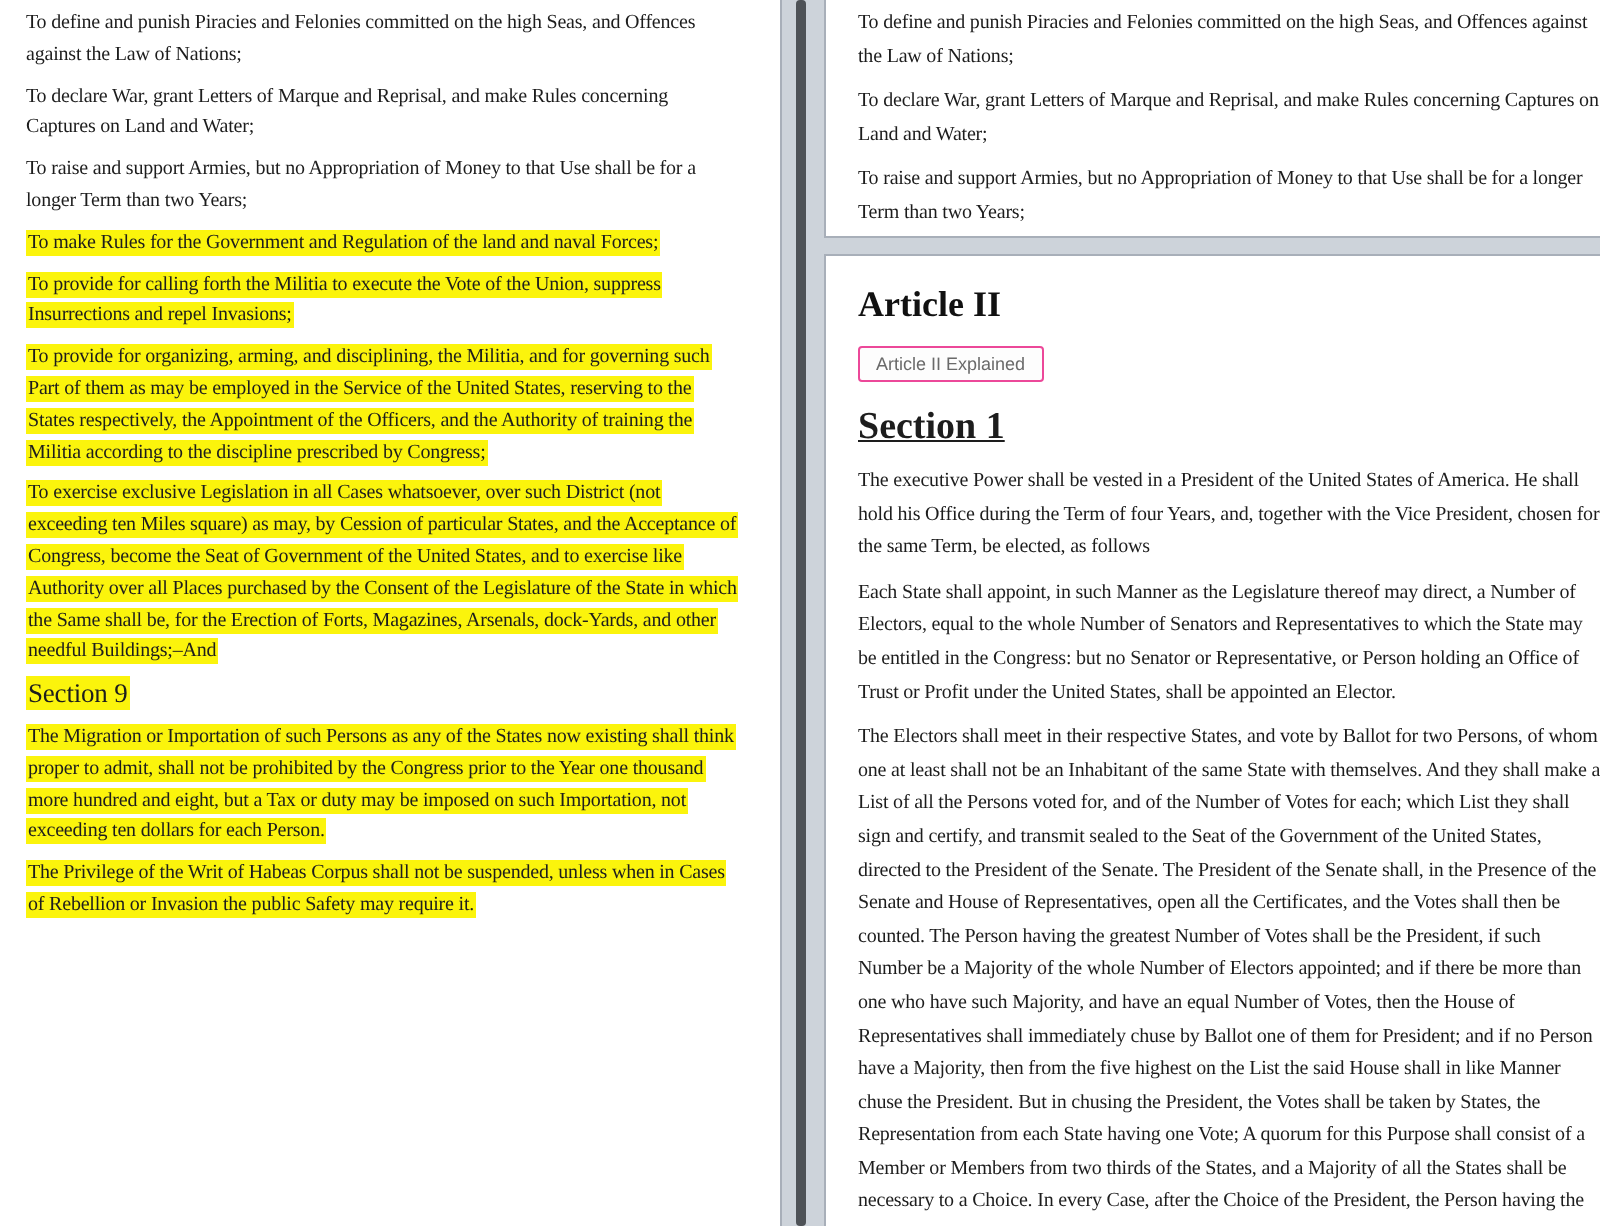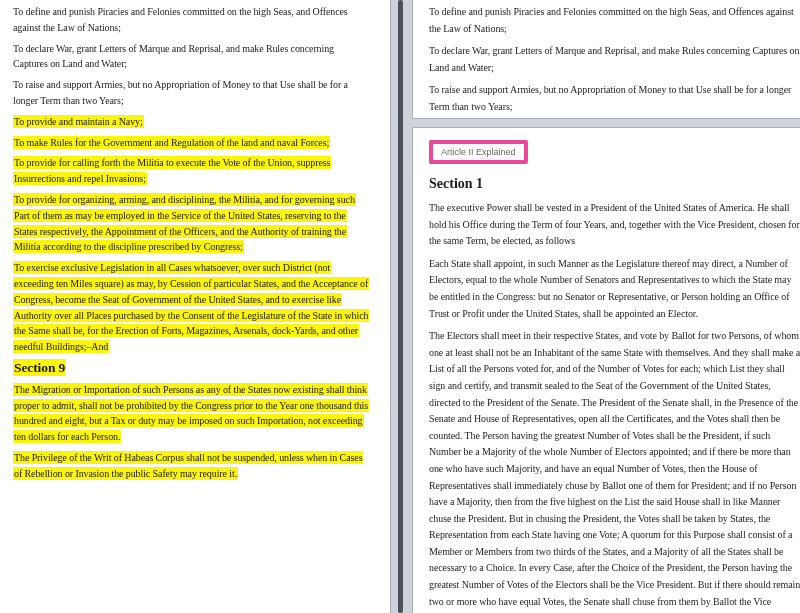--- a/index.html
+++ b/index.html
@@ -44,67 +44,68 @@
     font-size:10px;line-height:15.8px;letter-spacing:-0.1px;
   }
   .pane-right-top p.doc, .pane-right-article p.doc{
     line-height:16.6px;margin-bottom:6px;
   }
   p.doc .hl{
     background:var(--highlight);
     padding:1px 1px;
     -webkit-box-decoration-break:clone;box-decoration-break:clone;
   }
-  p.sec-head{font-weight:bold;font-size:13.5px;margin-top:2px;margin-bottom:6px;}
+  p.sec-head{font-weight:normal;font-size:13.5px;margin-top:2px;margin-bottom:6px;}
   h1.article-title{
     font-size:18px;font-weight:bold;color:#111;
     margin:2px 0 9px 0;font-family:"Liberation Serif","DejaVu Serif",serif;
   }
   .explained-badge{
     display:inline-block;cursor:pointer;
     font-family:"Liberation Sans","DejaVu Sans",sans-serif;
     font-size:9px;color:var(--badge-text);
-    background:#fdfdfd;border:4px solid #ec4899;border-radius:2px;
+    background:#fdfdfd;border:1px solid #ec4899;border-radius:2px;
     padding:3px 8px;margin:0 0 10px 0;
   }
   .section-label{
-    font-weight:bold;font-size:14px;color:var(--text);
+    font-weight:bold;font-size:19px;color:var(--text);
     margin:2px 0 8px 0;
+    text-decoration:underline;
   }
 </style>
 </head>
 <body>
 
 <div>
 
   <div class="pane-left">
       <p class="doc">To define and punish Piracies and Felonies committed on the high Seas, and Offences against the Law of Nations;</p>
       <p class="doc">To declare War, grant Letters of Marque and Reprisal, and make Rules concerning Captures on Land and Water;</p>
       <p class="doc">To raise and support Armies, but no Appropriation of Money to that Use shall be for a longer Term than two Years;</p>
-      <p class="doc"><span class="hl">To provide and maintain a Navy;</span></p>
       <p class="doc"><span class="hl">To make Rules for the Government and Regulation of the land and naval Forces;</span></p>
       <p class="doc"><span class="hl">To provide for calling forth the Militia to execute the Vote of the Union, suppress Insurrections and repel Invasions;</span></p>
       <p class="doc"><span class="hl">To provide for organizing, arming, and disciplining, the Militia, and for governing such Part of them as may be employed in the Service of the United States, reserving to the States respectively, the Appointment of the Officers, and the Authority of training the Militia according to the discipline prescribed by Congress;</span></p>
       <p class="doc"><span class="hl">To exercise exclusive Legislation in all Cases whatsoever, over such District (not exceeding ten Miles square) as may, by Cession of particular States, and the Acceptance of Congress, become the Seat of Government of the United States, and to exercise like Authority over all Places purchased by the Consent of the Legislature of the State in which the Same shall be, for the Erection of Forts, Magazines, Arsenals, dock-Yards, and other needful Buildings;–And</span></p>
       <p class="doc sec-head"><span class="hl">Section 9</span></p>
-      <p class="doc"><span class="hl">The Migration or Importation of such Persons as any of the States now existing shall think proper to admit, shall not be prohibited by the Congress prior to the Year one thousand this hundred and eight, but a Tax or duty may be imposed on such Importation, not exceeding ten dollars for each Person.</span></p>
+      <p class="doc"><span class="hl">The Migration or Importation of such Persons as any of the States now existing shall think proper to admit, shall not be prohibited by the Congress prior to the Year one thousand more hundred and eight, but a Tax or duty may be imposed on such Importation, not exceeding ten dollars for each Person.</span></p>
       <p class="doc"><span class="hl">The Privilege of the Writ of Habeas Corpus shall not be suspended, unless when in Cases of Rebellion or Invasion the public Safety may require it.</span></p>
     </div>
 
   <div class="divider">
     <div class="v-scrollbar"></div>
   </div>
 
   <div class="pane-right-top">
       <p class="doc">To define and punish Piracies and Felonies committed on the high Seas, and Offences against the Law of Nations;</p>
       <p class="doc">To declare War, grant Letters of Marque and Reprisal, and make Rules concerning Captures on Land and Water;</p>
       <p class="doc">To raise and support Armies, but no Appropriation of Money to that Use shall be for a longer Term than two Years;</p>
     </div>
 
   <div class="pane-right-article">
+    <h1 class="article-title">Article II</h1>
     <button class="explained-badge">Article II Explained</button>
     <div class="section-label">Section 1</div>
     <div>
         <p class="doc">The executive Power shall be vested in a President of the United States of America. He shall hold his Office during the Term of four Years, and, together with the Vice President, chosen for the same Term, be elected, as follows</p>
         <p class="doc">Each State shall appoint, in such Manner as the Legislature thereof may direct, a Number of Electors, equal to the whole Number of Senators and Representatives to which the State may be entitled in the Congress: but no Senator or Representative, or Person holding an Office of Trust or Profit under the United States, shall be appointed an Elector.</p>
         <p class="doc">The Electors shall meet in their respective States, and vote by Ballot for two Persons, of whom one at least shall not be an Inhabitant of the same State with themselves. And they shall make a List of all the Persons voted for, and of the Number of Votes for each; which List they shall sign and certify, and transmit sealed to the Seat of the Government of the United States, directed to the President of the Senate. The President of the Senate shall, in the Presence of the Senate and House of Representatives, open all the Certificates, and the Votes shall then be counted. The Person having the greatest Number of Votes shall be the President, if such Number be a Majority of the whole Number of Electors appointed; and if there be more than one who have such Majority, and have an equal Number of Votes, then the House of Representatives shall immediately chuse by Ballot one of them for President; and if no Person have a Majority, then from the five highest on the List the said House shall in like Manner chuse the President. But in chusing the President, the Votes shall be taken by States, the Representation from each State having one Vote; A quorum for this Purpose shall consist of a Member or Members from two thirds of the States, and a Majority of all the States shall be necessary to a Choice. In every Case, after the Choice of the President, the Person having the greatest Number of Votes of the Electors shall be the Vice President. But if there should remain two or more who have equal Votes, the Senate shall chuse from them by Ballot the Vice</p>
       </div>
   </div>
 
 </div>

